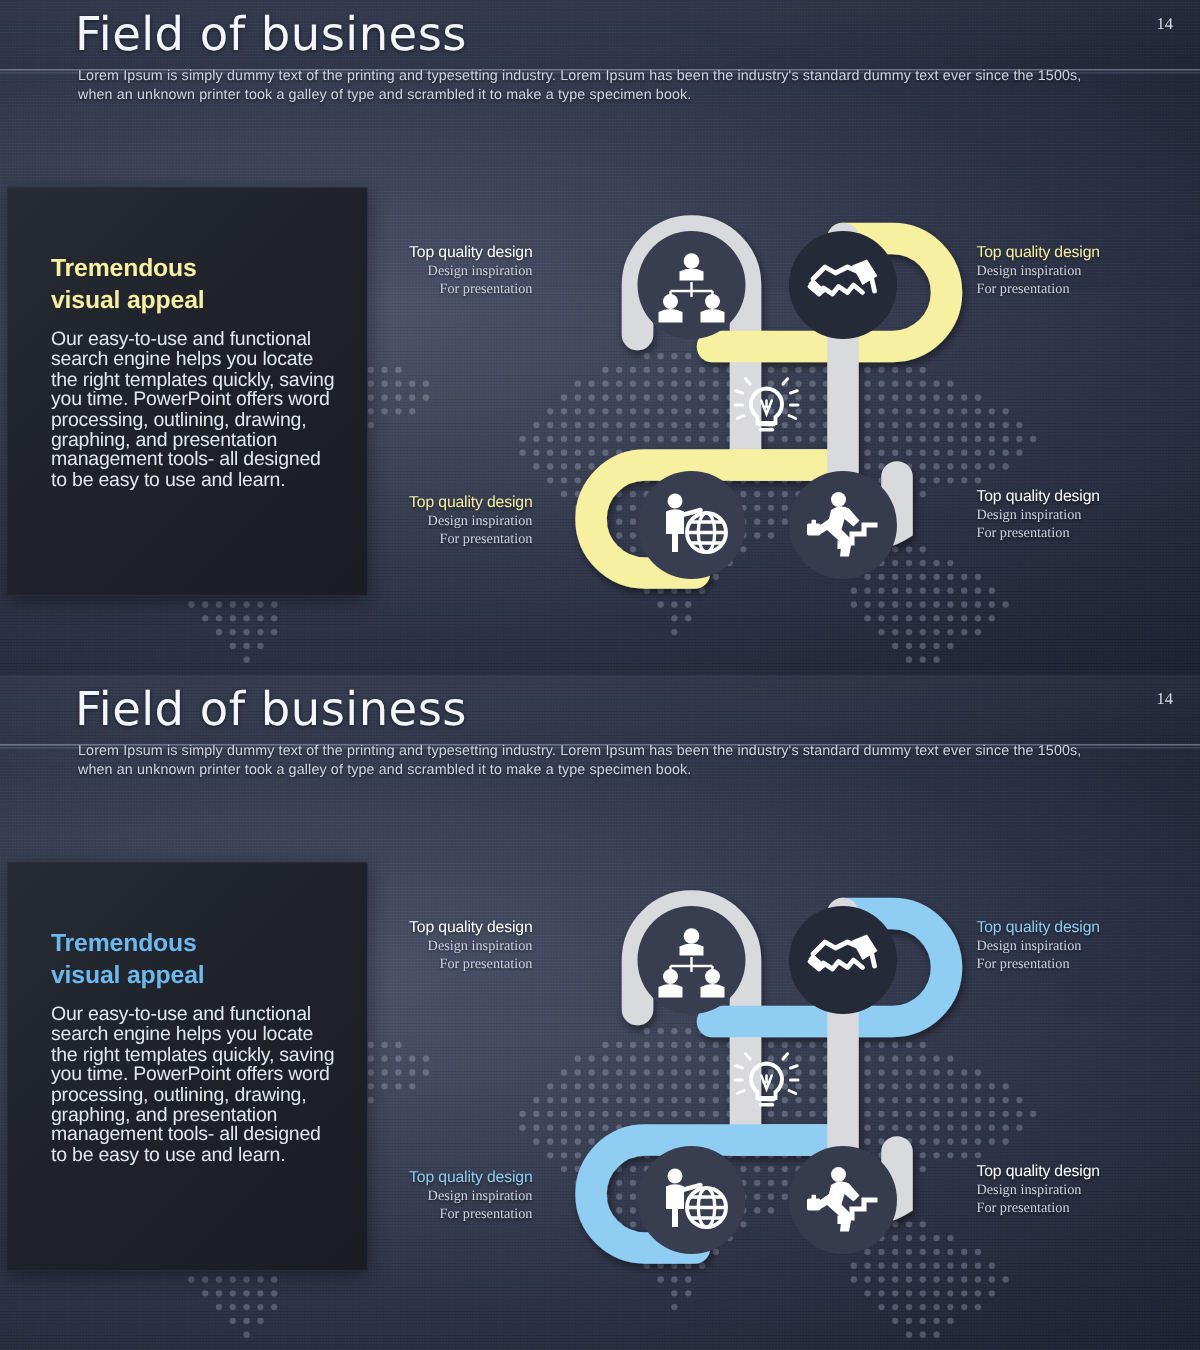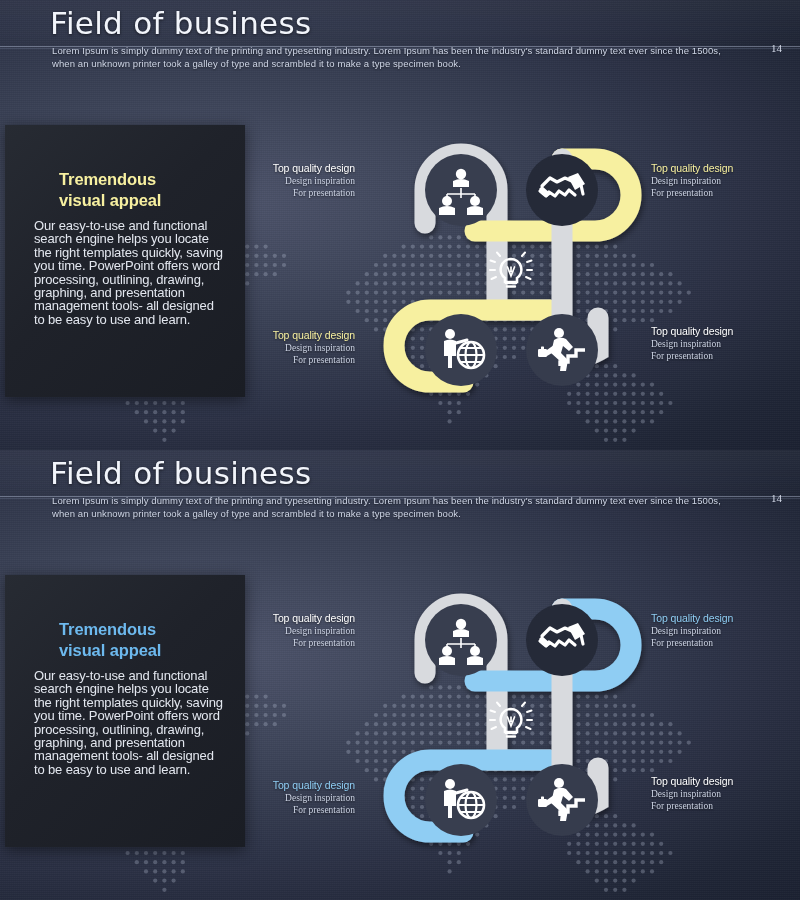--- a/index.html
+++ b/index.html
@@ -81,21 +81,20 @@
     font-family: "DejaVu Sans", sans-serif;
   }
 
   .page-num {
     position: absolute;
     right: 18px;
     top: 10px;
     font-size: 11px;
     color: #d6dcea;
     font-family: "Liberation Serif", serif;
-    margin-top: 32px;
   }
 
   .lead-text {
     position: absolute;
     left: 52px;
     top: 45px;
     width: 670px;
     font-size: 9.5px;
     line-height: 12.5px;
     color: #cfd6e6;
@@ -115,21 +114,20 @@
   }
   .panel-heading {
     position: absolute;
     left: 29px;
     top: 44px;
     width: 200px;
     font-size: 16.5px;
     font-weight: bold;
     line-height: 21px;
     letter-spacing: -0.1px;
-    margin-left: 25px;
   }
   .panel-body {
     position: absolute;
     left: 29px;
     top: 94px;
     width: 190px;
     font-size: 13px;
     line-height: 13.4px;
     color: #e3e7ef;
     letter-spacing: -0.15px;

